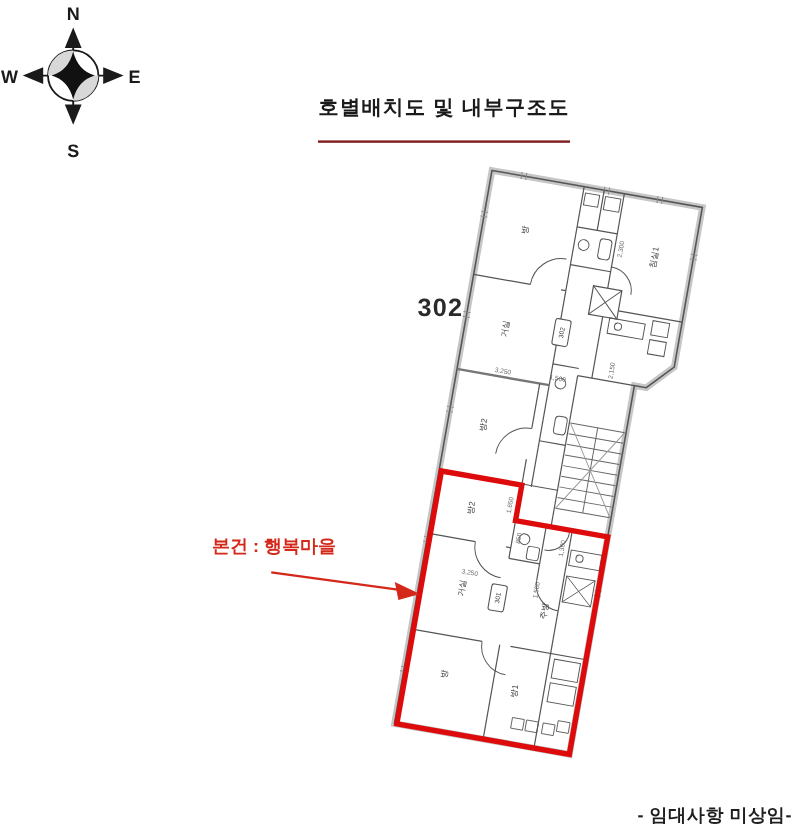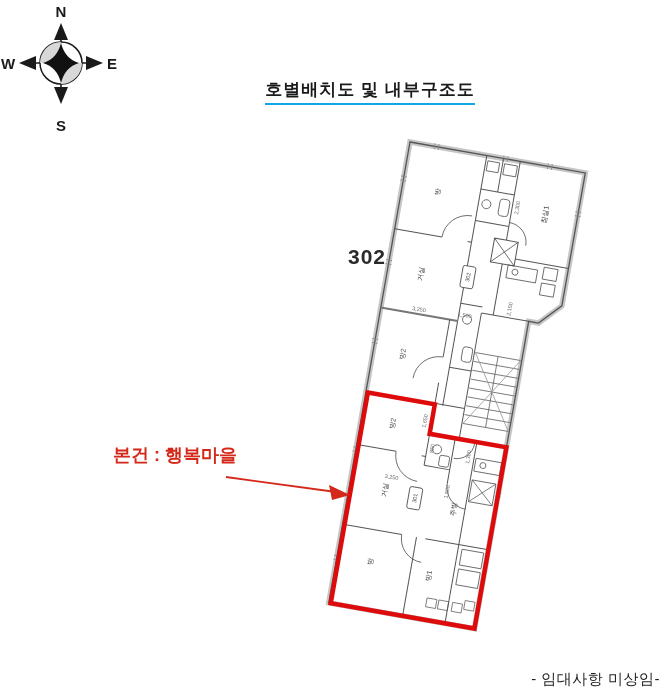--- a/index.html
+++ b/index.html
@@ -1,26 +1,26 @@
 <!DOCTYPE html>
 <html><head>
 <meta charset="utf-8">
 <style>
   html,body{margin:0;padding:0;background:#fff;}
   .canvas{position:relative;width:665px;height:700px;background:#ffffff;overflow:hidden;
           font-family:"Liberation Sans",sans-serif;color:#222;}
   .title{position:absolute;left:243px;top:78px;width:254px;text-align:center;
          font-size:17px;font-weight:bold;color:#1a1a1a;letter-spacing:1px;}
-  .title span{display:inline-block;border-bottom:2px solid #0ea5e9;padding-bottom:2px;}
+  .title span{display:inline-block;border-bottom:2px solid #7f1d1d;padding-bottom:16px;}
   .unit-big{position:absolute;left:348px;top:245px;width:48px;font-size:21px;font-weight:600;
             color:#2a2a2a;letter-spacing:1px;}
-  .subject{position:absolute;left:70px;top:443px;width:210px;text-align:center;
-           color:#d4281a;font-weight:bold;font-size:18px;line-height:25px;}
+  .subject{position:absolute;left:70px;top:443px;width:210px;text-align:right;
+           color:#d4281a;font-weight:bold;font-size:15px;line-height:25px;}
   .footer{position:absolute;left:498px;top:670px;width:162px;text-align:right;
-          font-size:15px;font-weight:normal;color:#1f1f1f;letter-spacing:0.5px;}
+          font-size:15px;font-weight:bold;color:#1f1f1f;letter-spacing:0.5px;}
   svg{position:absolute;left:0;top:0;}
   svg text{font-family:"Liberation Sans",sans-serif;}
   .roomlbl{font-size:7px;fill:#3c3c3c;}
   .dim{font-size:5.5px;fill:#6a6a6a;}
   .tag{font-size:5.5px;fill:#3c3c3c;}
   .wl{stroke:#555;stroke-width:1;fill:none;}
 </style>
 </head>
 <body>
 

